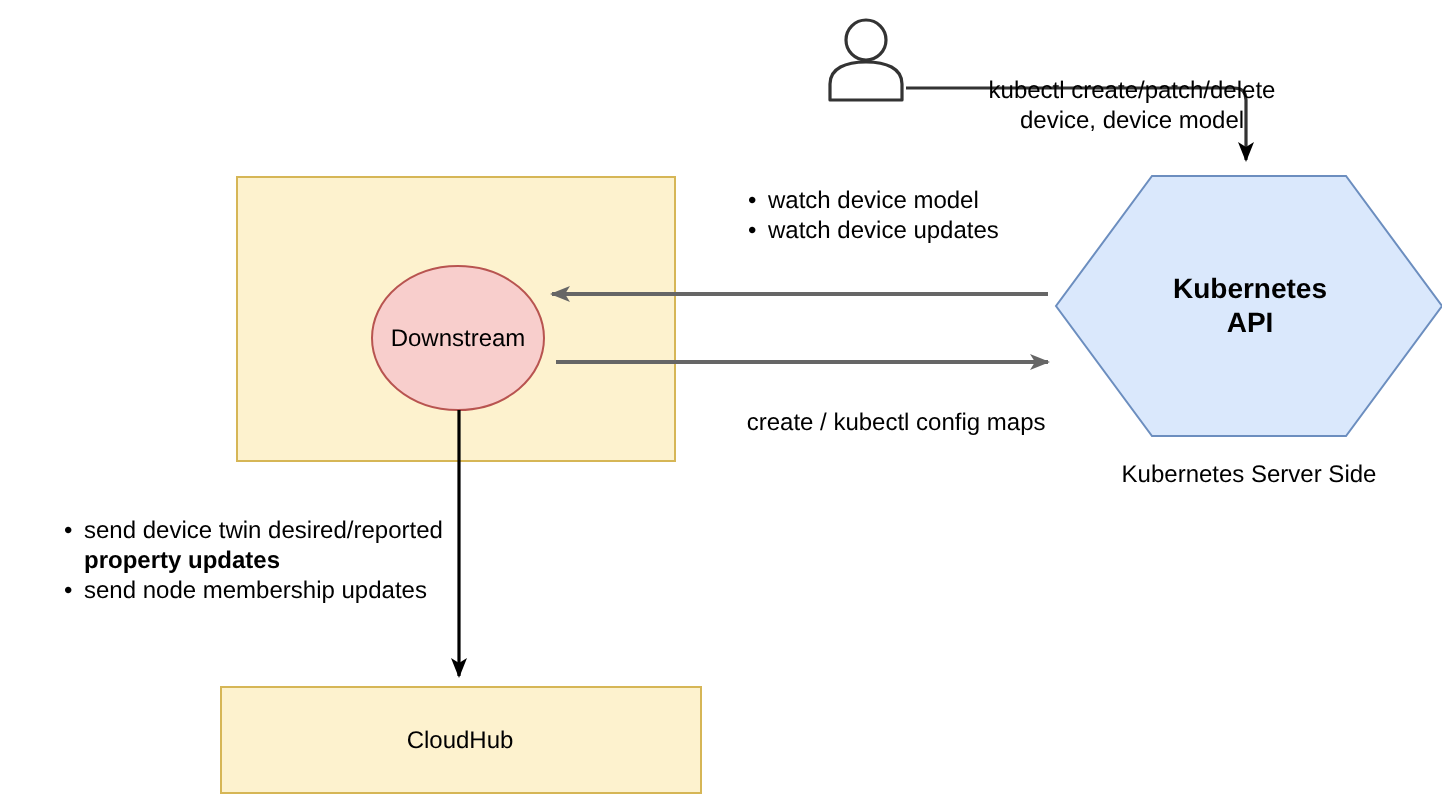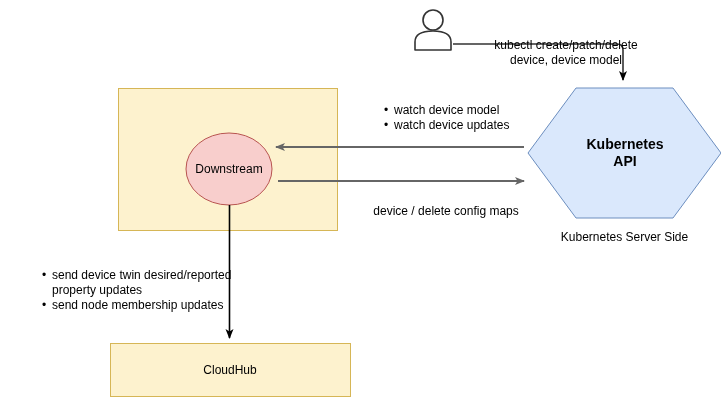--- a/index.html
+++ b/index.html
@@ -40,21 +40,21 @@
     line-height: 15px;
   }
   .bold {
     font-weight: bold;
     font-size: 14px;
     line-height: 17px;
     align-items: center;
   }
   ul.bullets {
     position: absolute;
-    margin: 10px;
+    margin: 0;
     padding: 0 0 0 12px;
     list-style: none;
     font-size: 12px;
     line-height: 15px;
     color: #000000;
   }
   ul.bullets li {
     position: relative;
     margin: 0;
     padding: 0;
@@ -131,28 +131,28 @@
   <ul class="bullets" style="left:372px; top:93px; width:150px;">
     <li>
       <span>watch device model</span>
     </li>
     <li>
       <span>watch device updates</span>
     </li>
   </ul>
 
   <div class="txt" style="left:360px; top:189px; width:200px;">
-    <span>device / delete config maps</span>
+    <span>create / kubectl config maps</span>
   </div>
 
   <ul class="bullets" style="left:30px; top:258px; width:215px;">
     <li>
       <span>send device twin desired/reported</span>
     </li>
-    <li class="cont" style="list-style: none;">
+    <li class="cont" style="list-style: none; font-weight: bold;">
       
       <span>property updates</span>
     </li>
     <li>
       <span>send node membership updates</span>
     </li>
   </ul>
 
 </div>
 

